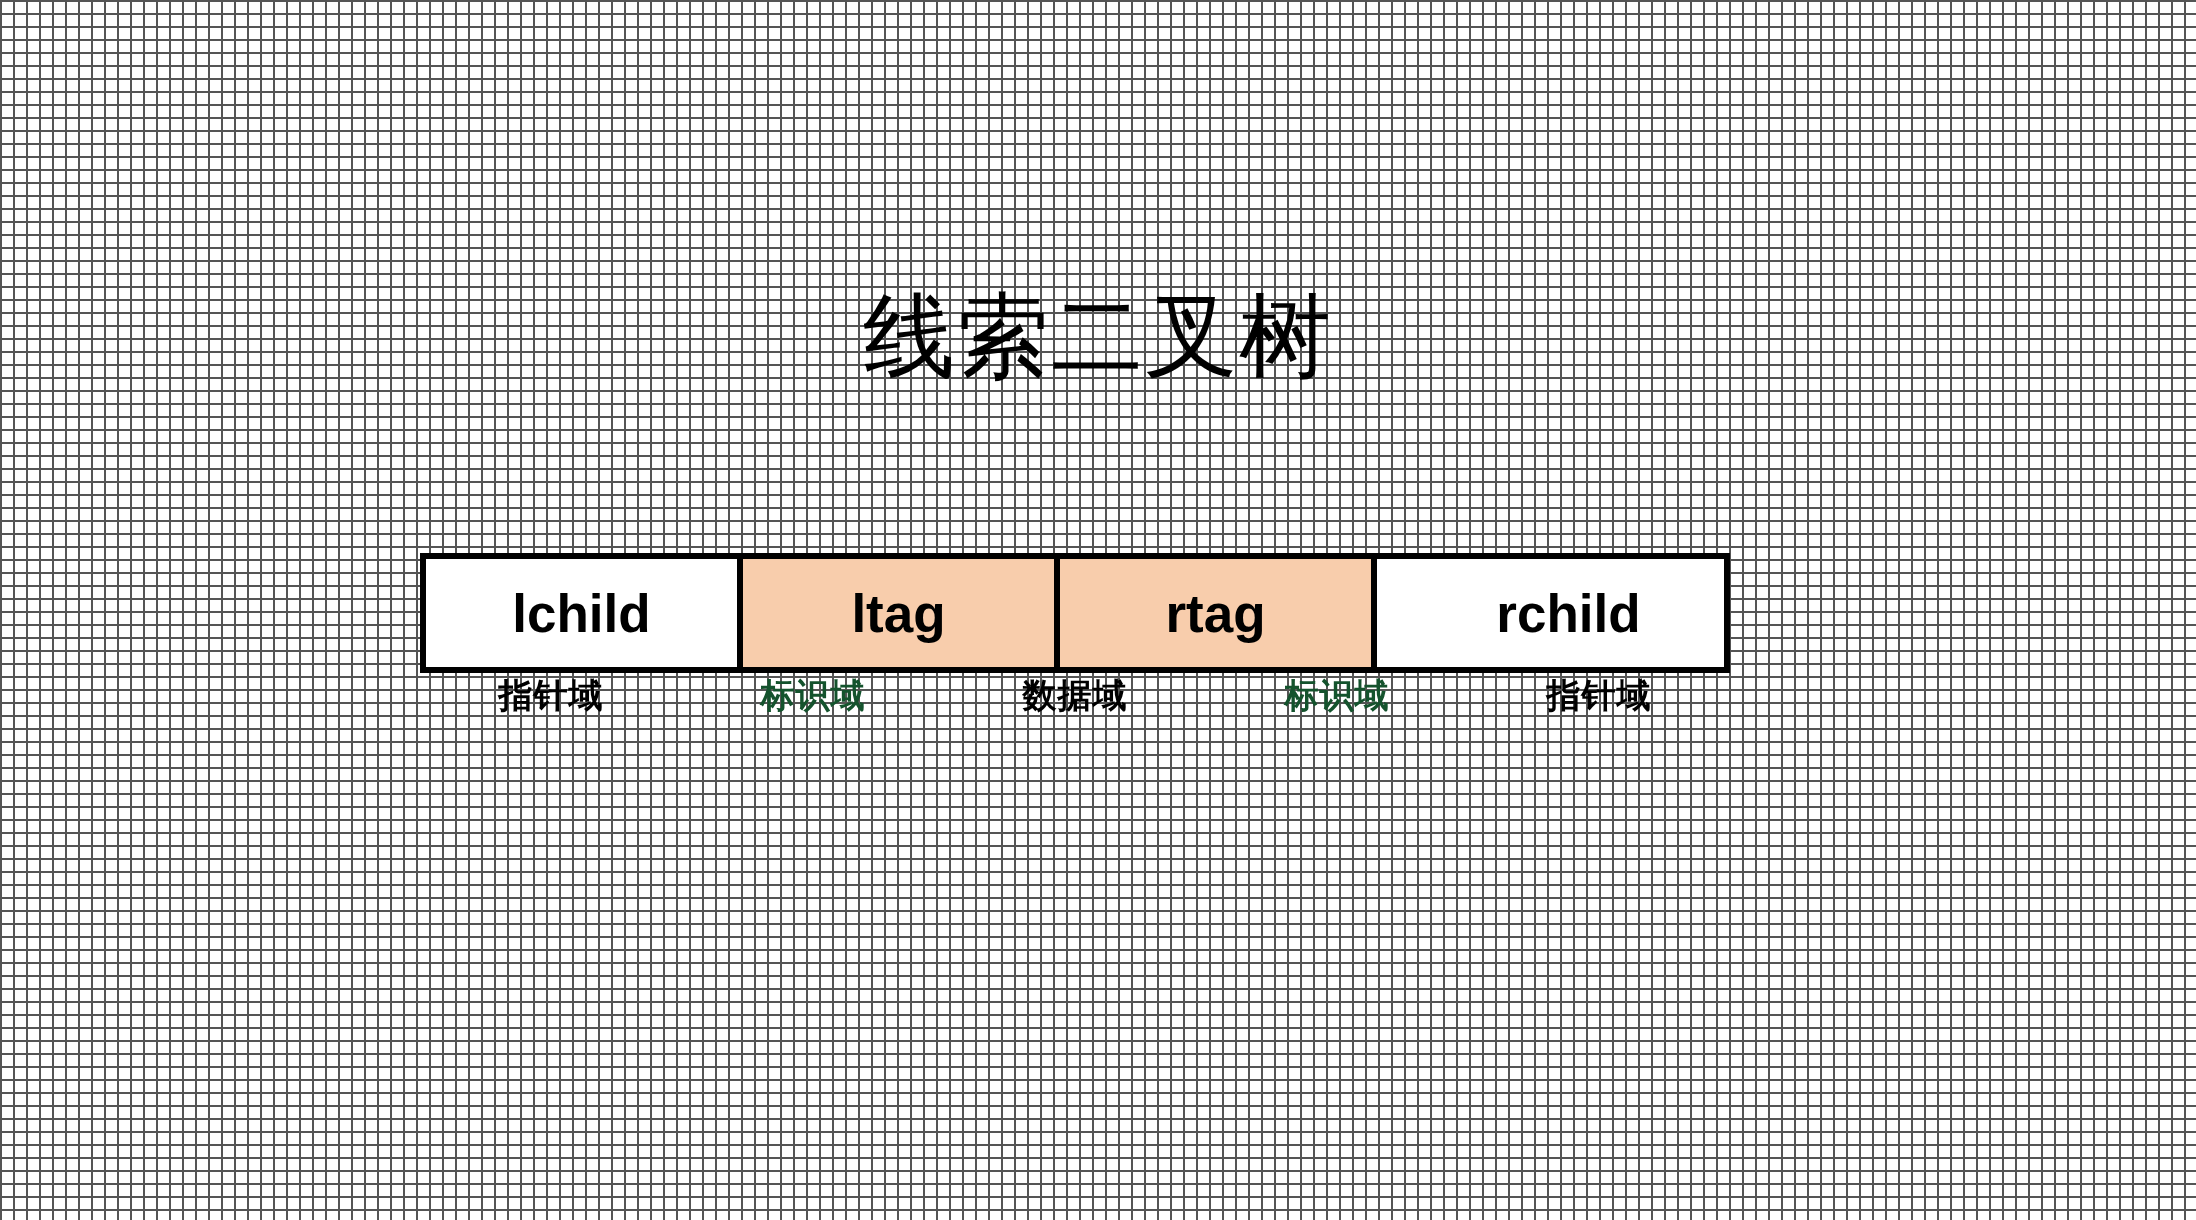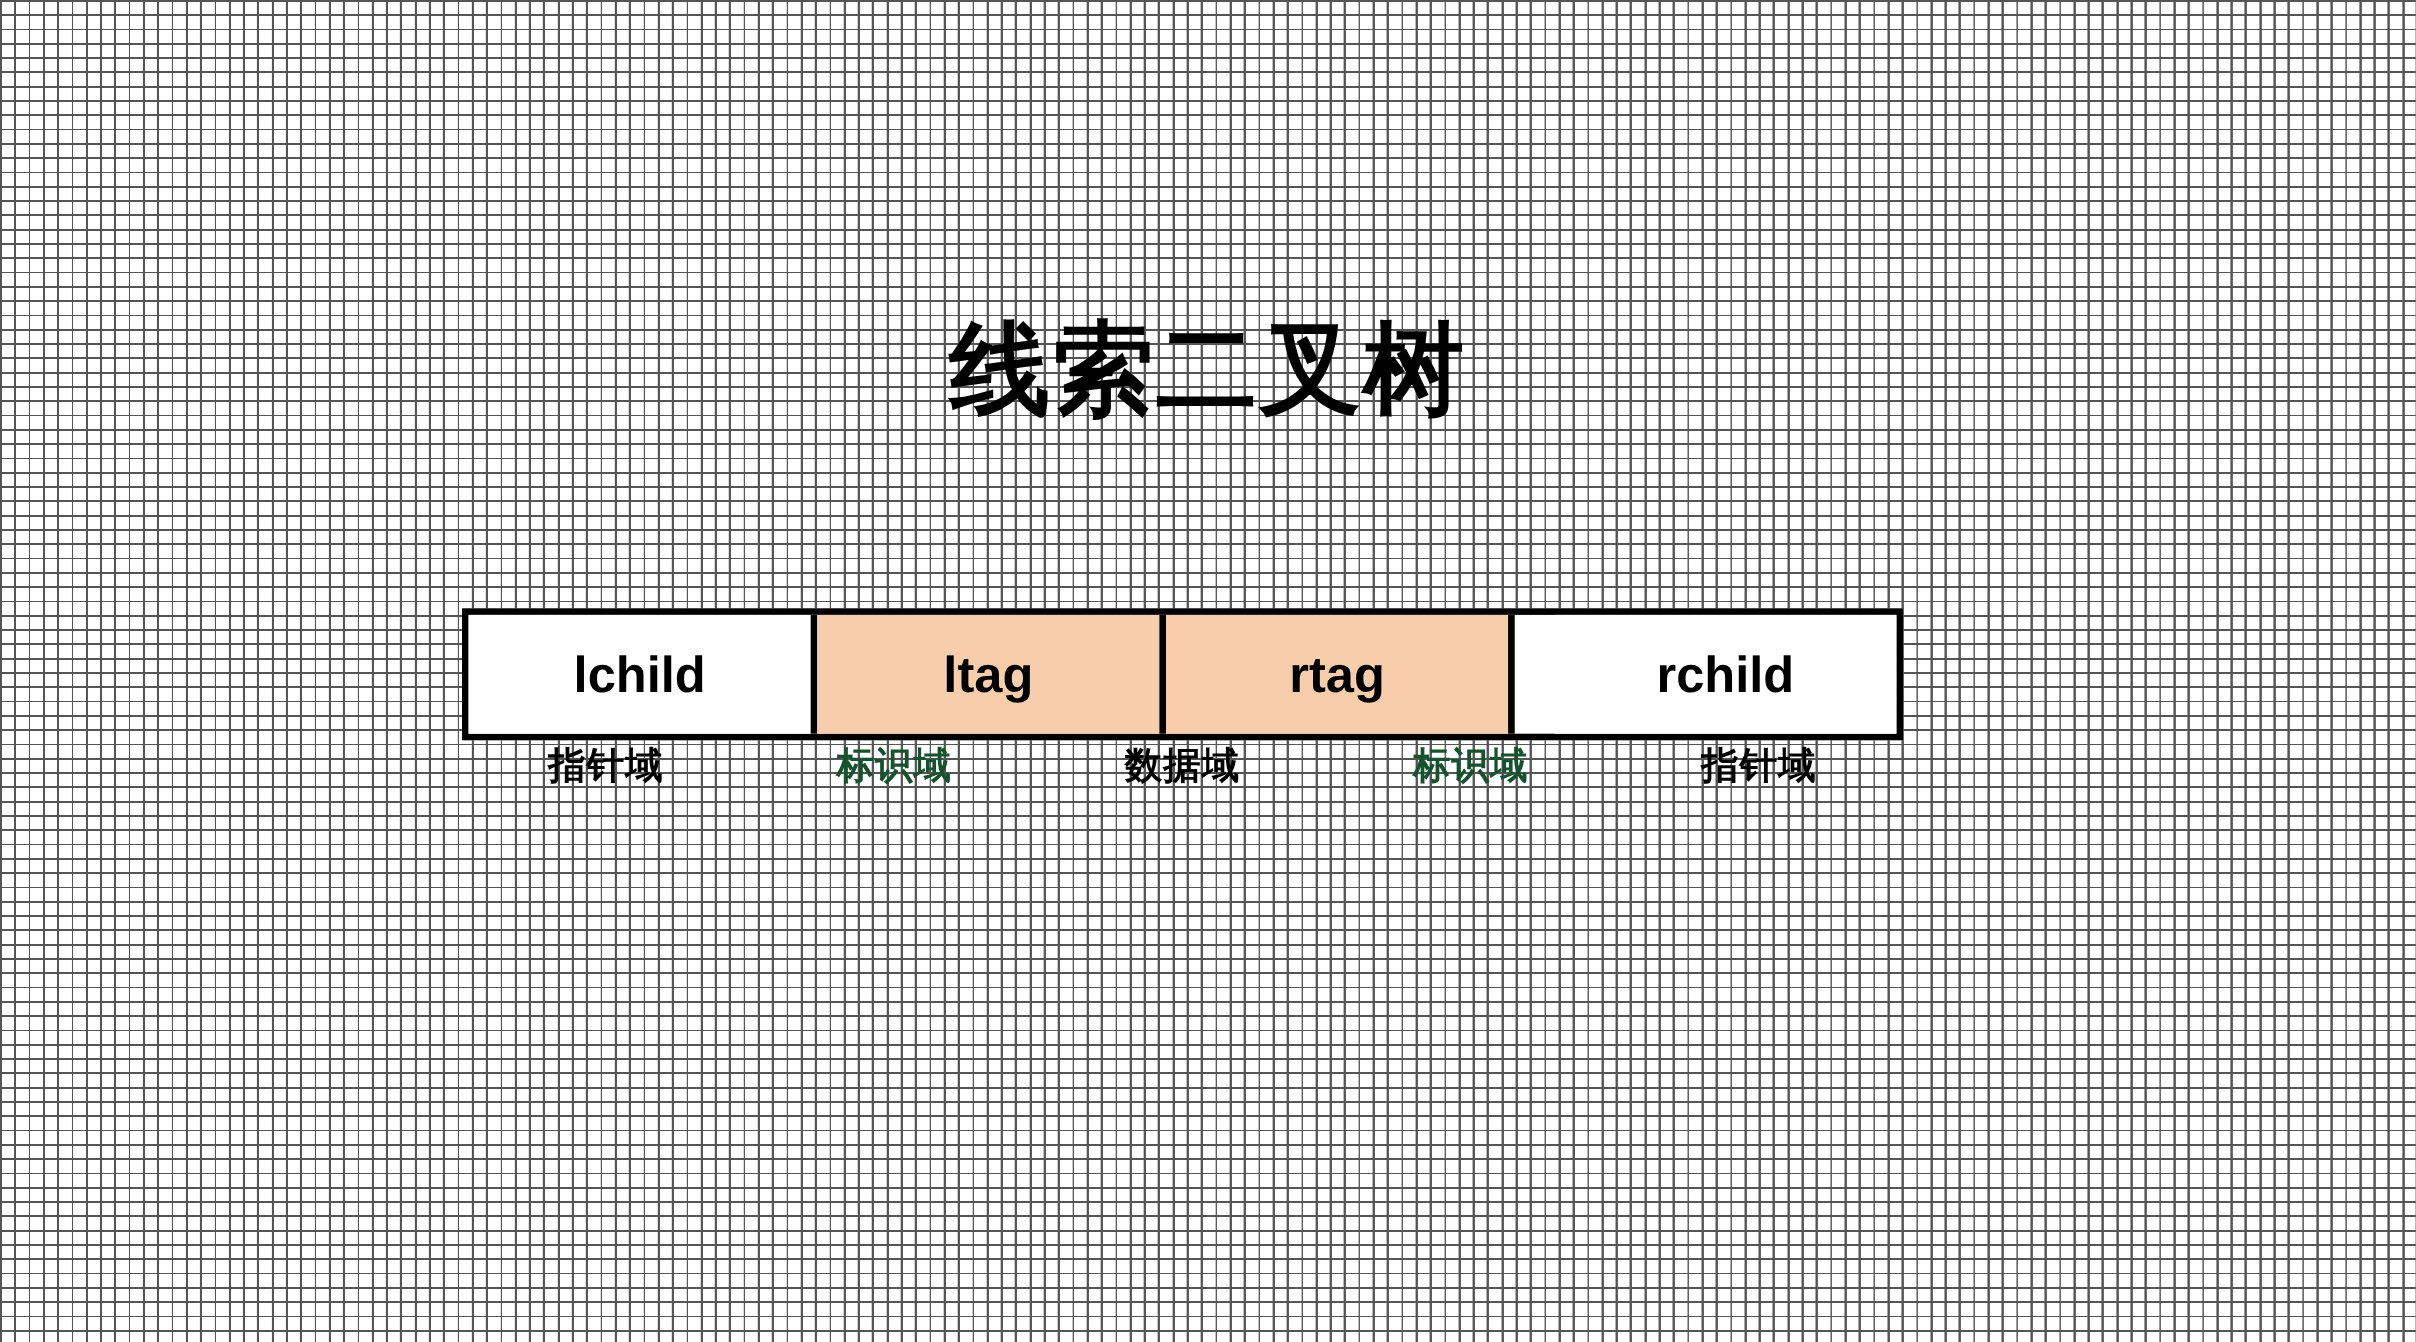--- a/index.html
+++ b/index.html
@@ -59,21 +59,21 @@
     inset: 0;
   }
 
   #page-title {
     position: absolute;
     left: 0;
     right: 0;
     top: 286px;
     text-align: center;
     font-size: 92px;
-    font-weight: bold;
+    font-weight: normal;
     letter-spacing: 2px;
     color: #000000;
     line-height: 1.1;
     white-space: nowrap;
   }
 
   
   #node-struct {
     position: absolute;
     left: 420px;
@@ -83,21 +83,21 @@
     display: flex;
     border: 6px solid #000000;
     box-sizing: border-box;
     background: #ffffff;
   }
   .struct-cell {
     flex: 1 1 0;
     display: flex;
     align-items: center;
     justify-content: center;
-    font-size: 46px;
+    font-size: 53px;
     font-weight: bold;
     color: #000000;
     box-sizing: border-box;
     border-right: 6px solid #000000;
     background: #ffffff;
   }
   .struct-cell:last-child {
     border-right: none;
     margin-left: 36px;
   }

